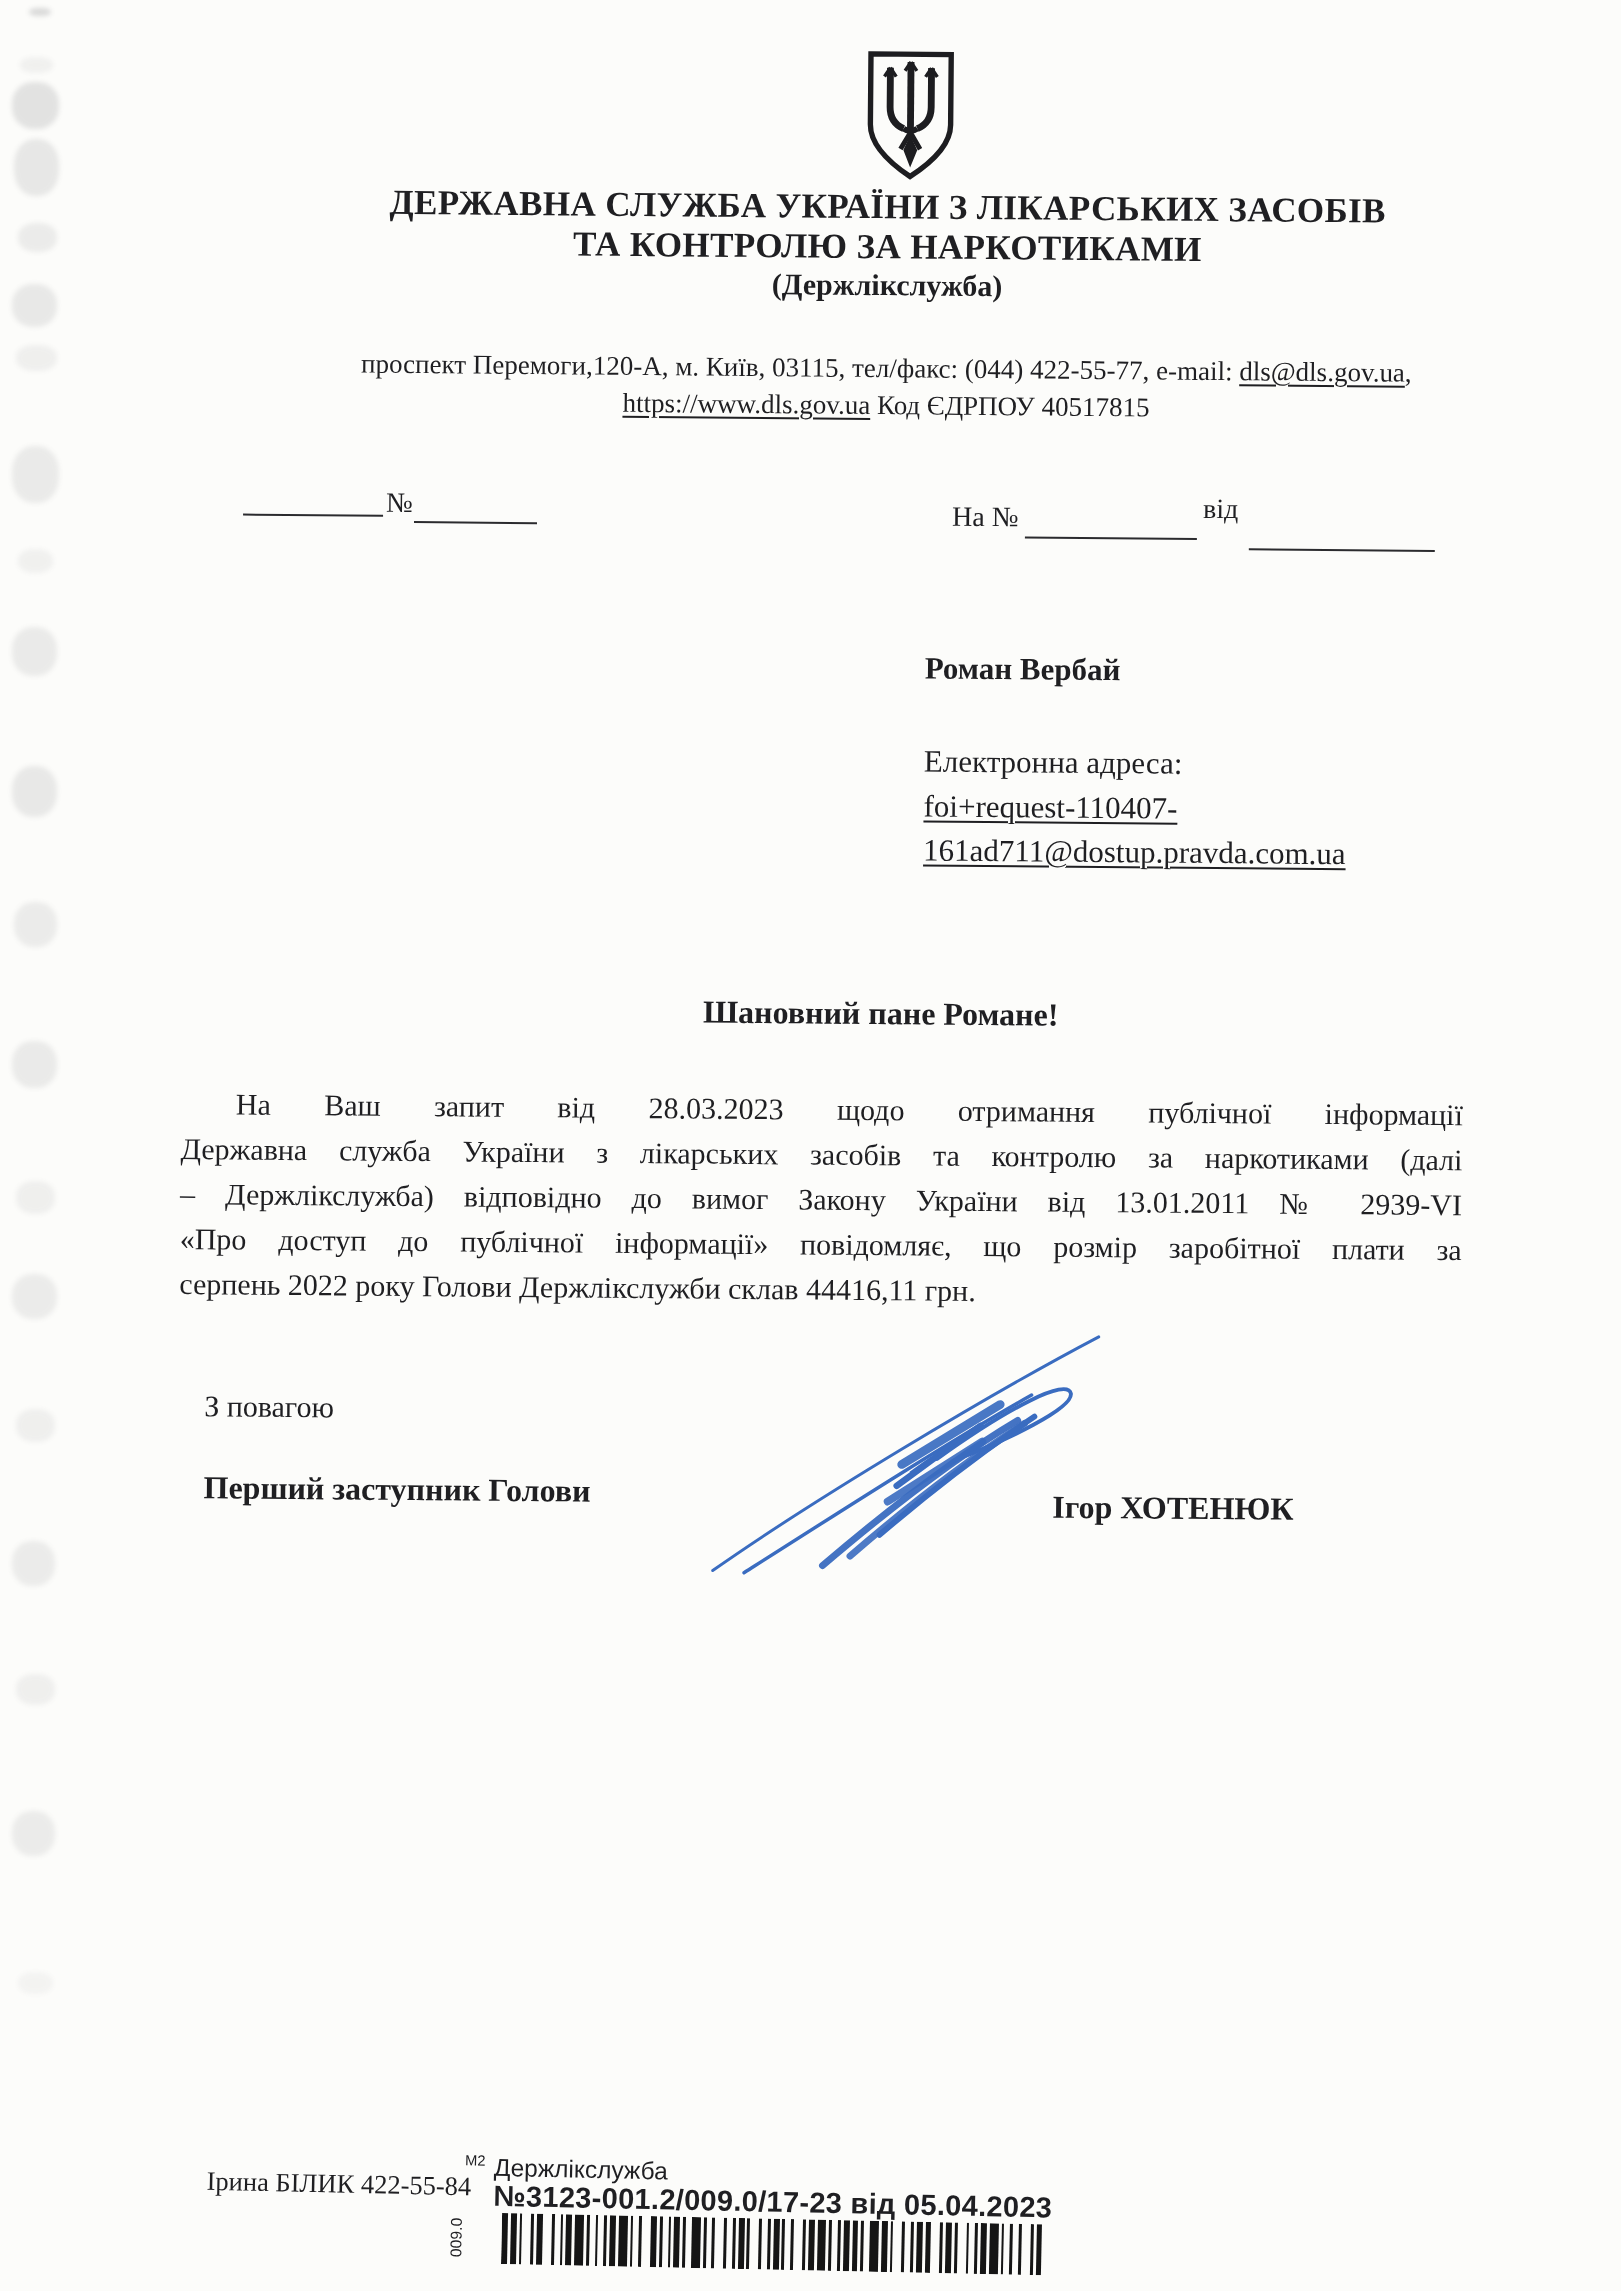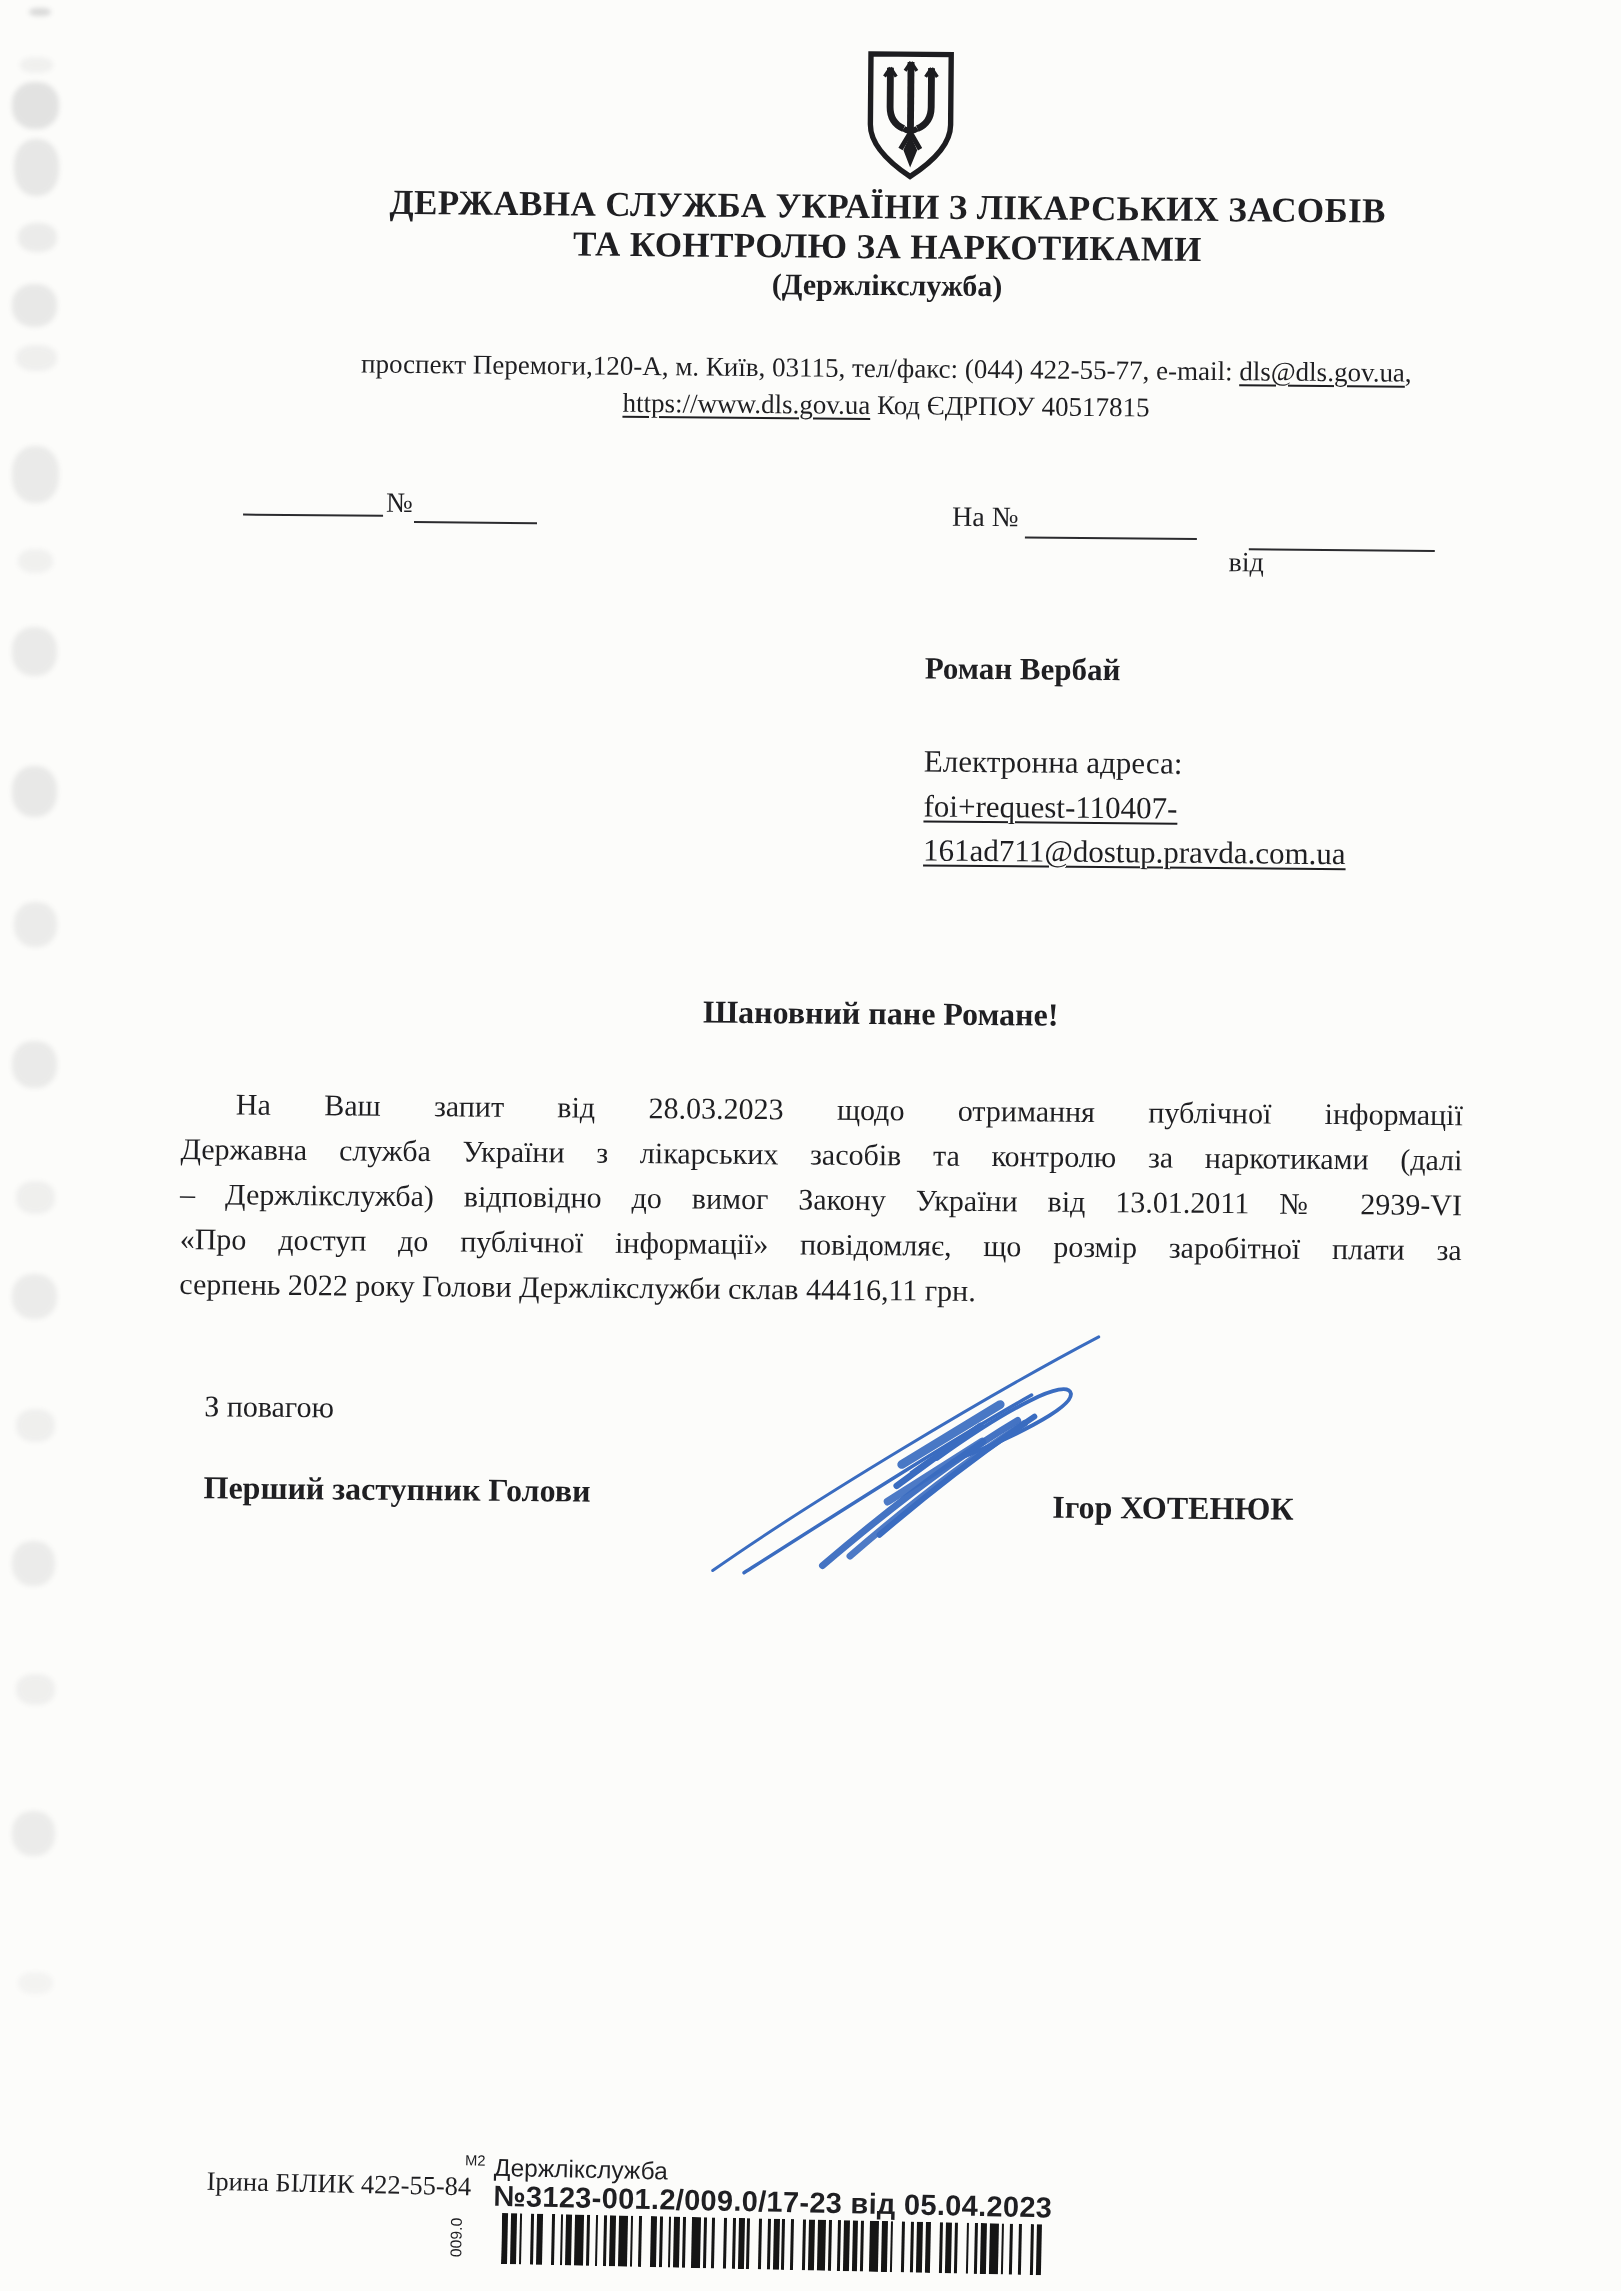--- a/index.html
+++ b/index.html
@@ -97,21 +97,21 @@
     <div class="org-address">
       <div><span>проспект Перемоги,120-А, м. Київ, 03115, тел/факс: (044) 422-55-77, e-mail: </span><span class="ul">dls@dls.gov.ua</span><span>,</span></div>
       <div><span class="ul">https://www.dls.gov.ua</span><span> Код ЄДРПОУ 40517815</span></div>
     </div>
 
     <div class="uline" style="left:245px;top:514px;width:140px;"></div>
     <div class="ref-label" style="left:388px;top:486px;">№</div>
     <div class="uline" style="left:416px;top:520px;width:123px;"></div>
     <div class="ref-label" style="left:954px;top:495px;">На №</div>
     <div class="uline" style="left:1027px;top:530px;width:172px;"></div>
-    <div class="ref-label" style="left:1205px;top:538px;margin-left:26px;">від</div>
+    <div class="ref-label" style="left:1205px;top:485px;">від</div>
     <div class="uline" style="left:1251px;top:540px;width:186px;"></div>
 
     <div class="recipient rec-name">Роман Вербай</div>
     <div class="recipient rec-lab">Електронна адреса:</div>
     <div class="recipient rec-l1 ul">foi+request-110407-</div>
     <div class="recipient rec-l2 ul">161ad711@dostup.pravda.com.ua</div>
 
     <div class="salutation">Шановний пане Романе!</div>
 
     <div class="bodypar">

